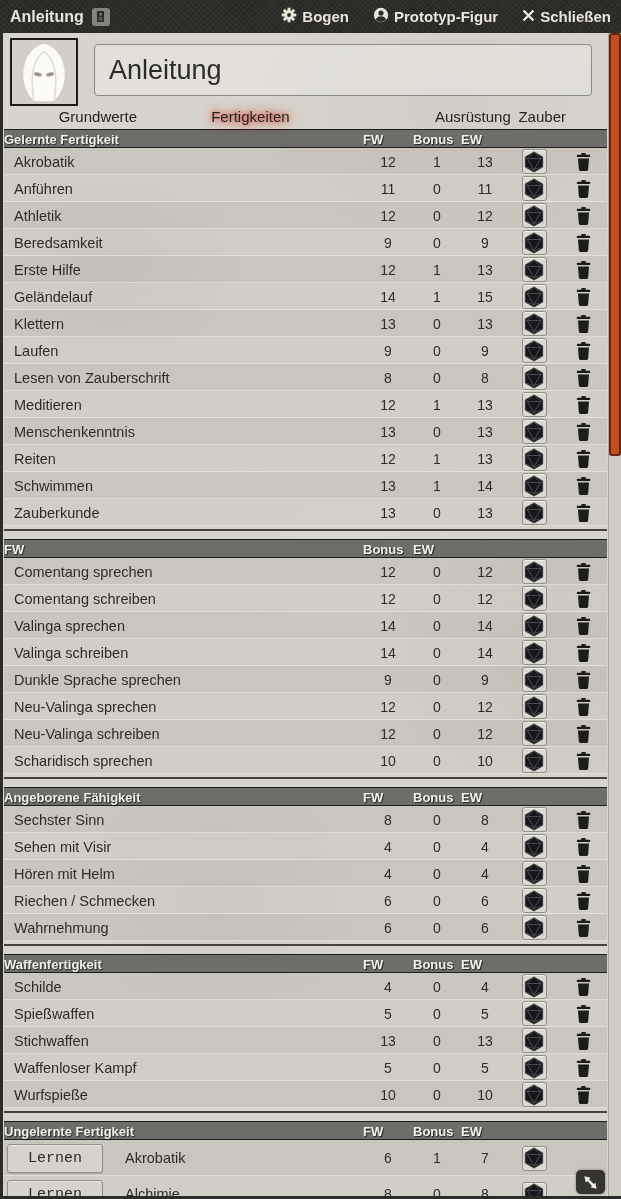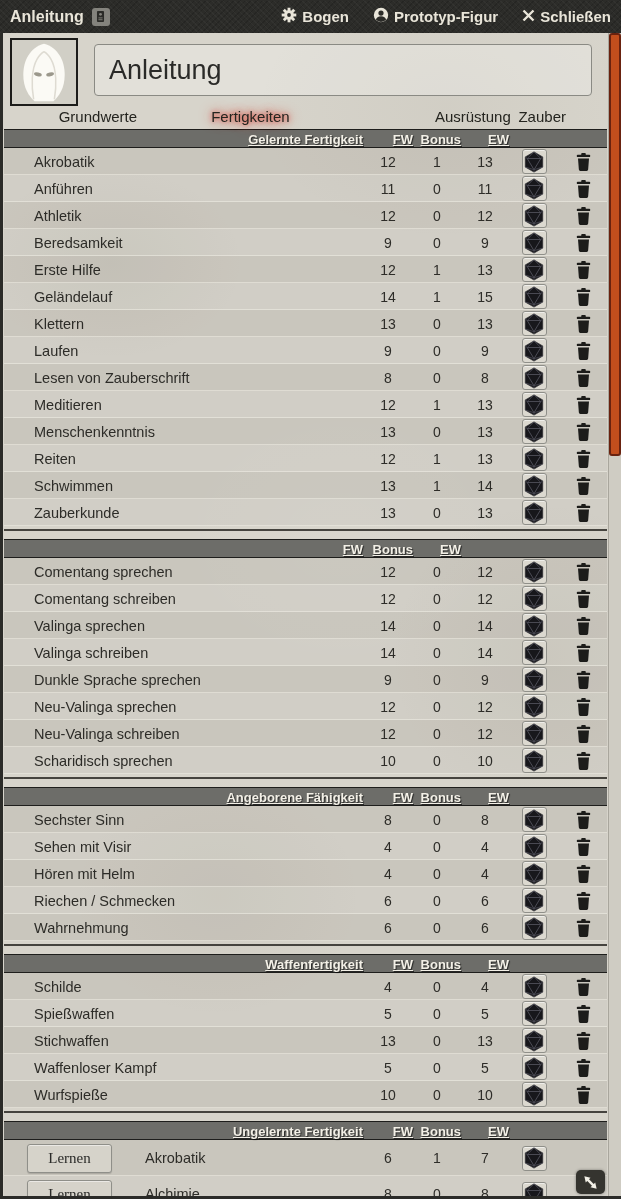--- a/index.html
+++ b/index.html
@@ -73,44 +73,44 @@
   .section { padding-bottom:3px; border-bottom:2px solid #45433e; margin:0 1px; }
   .section + .section { margin-top:8px; }
 
   .section-header {
     height:19px; line-height:19px; background:#6d6d69;
     border-top:1px solid #1e1e1c; border-bottom:1px solid #1e1e1c;
     display:grid; grid-template-columns:1fr 50px 48px 48px 50px 48px;
     color:#f3f0e7; font-size:13px; font-weight:bold;
     text-shadow:1px 1px 1px rgba(0,0,0,.65);
   }
-  .section-header > div { text-align:right;text-decoration:underline; }
+  .section-header > div { text-align:left; }
 
   .row {
     display:grid; grid-template-columns:1fr 50px 48px 48px 50px 48px;
     align-items:center; height:27px;
     box-shadow:inset 0 -1px 0 rgba(240,238,229,.55);
-    color:#2d2c28; font-size:14.5px;padding-left:20px;
+    color:#2d2c28; font-size:14.5px;
   }
   .row:nth-child(odd)  { background:rgba(104,102,94,.12); }
   .row:nth-child(even) { background:rgba(104,102,94,.045); }
   .cell-name { padding-left:10px; overflow:hidden; white-space:nowrap; }
   .cell-num  { text-align:center; font-size:14px; }
 
   .row-unlearned {
     grid-template-columns:112px 1fr 50px 48px 48px 50px 48px;
     height:36px;
   }
   .row-unlearned .cell-name { padding-left:9px; }
 
   .learn-button {
-    margin-left:3px; width:85px; height:29px;
+    margin-left:3px; width:96px; height:29px;
     background:#d6d3ca; border:1px solid #8f8f89; border-radius:3px;
     box-shadow:inset 0 1px 0 rgba(255,255,255,.5), 0 1px 1px rgba(0,0,0,.15);
-    font-family:Liberation Serif, serif; font-size:15px; color:#2a2a28; cursor:pointer;
+    font-family:Liberation Mono, monospace; font-size:15px; color:#2a2a28; cursor:pointer;
   }
 
   .dice-button {
     width:25px; height:25px; margin:0 auto; display:flex; align-items:center; justify-content:center;
     background:#dcd9d0; border:1px solid #8f8f89; border-radius:3px;
     box-shadow:inset 0 1px 0 rgba(255,255,255,.55); cursor:pointer; padding:0;
   }
   .trash-button {
     width:20px; height:20px; margin:0 auto; display:flex; align-items:center; justify-content:center;
     background:none; border:none; cursor:pointer; padding:0;

